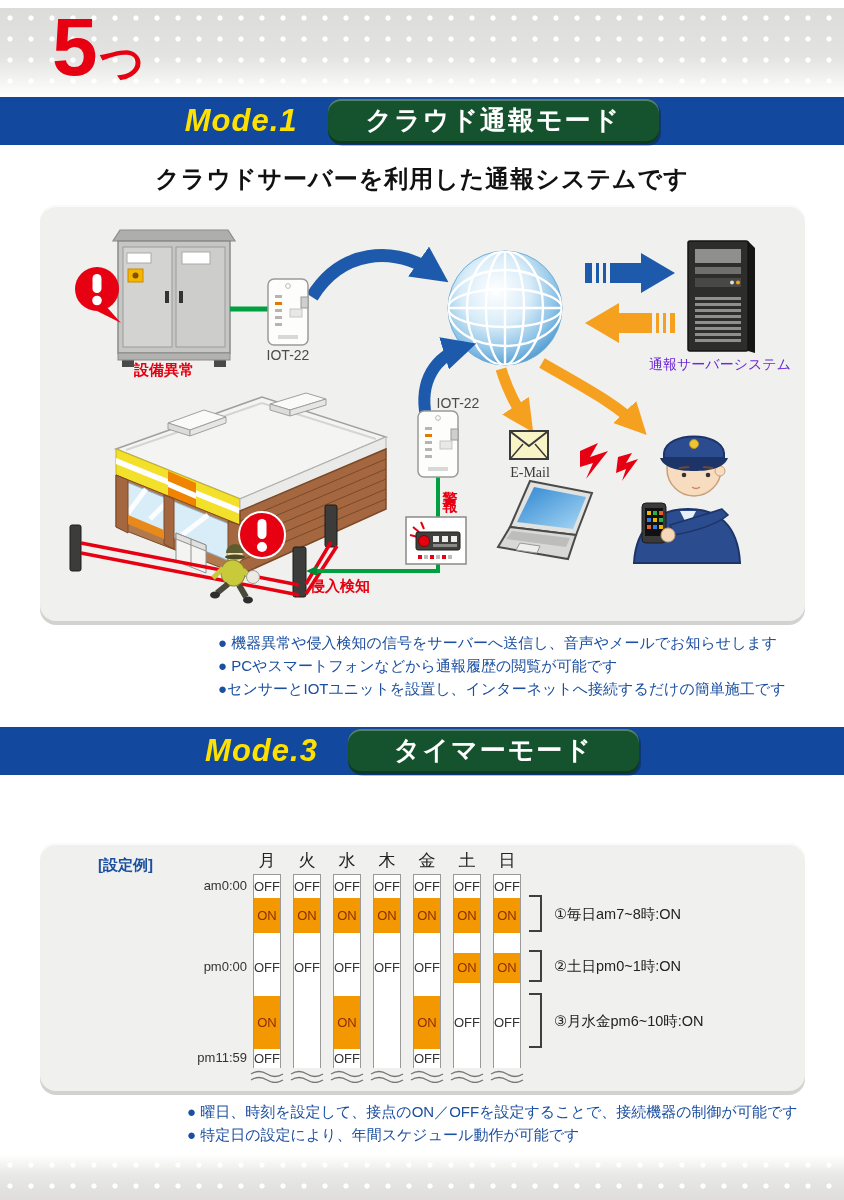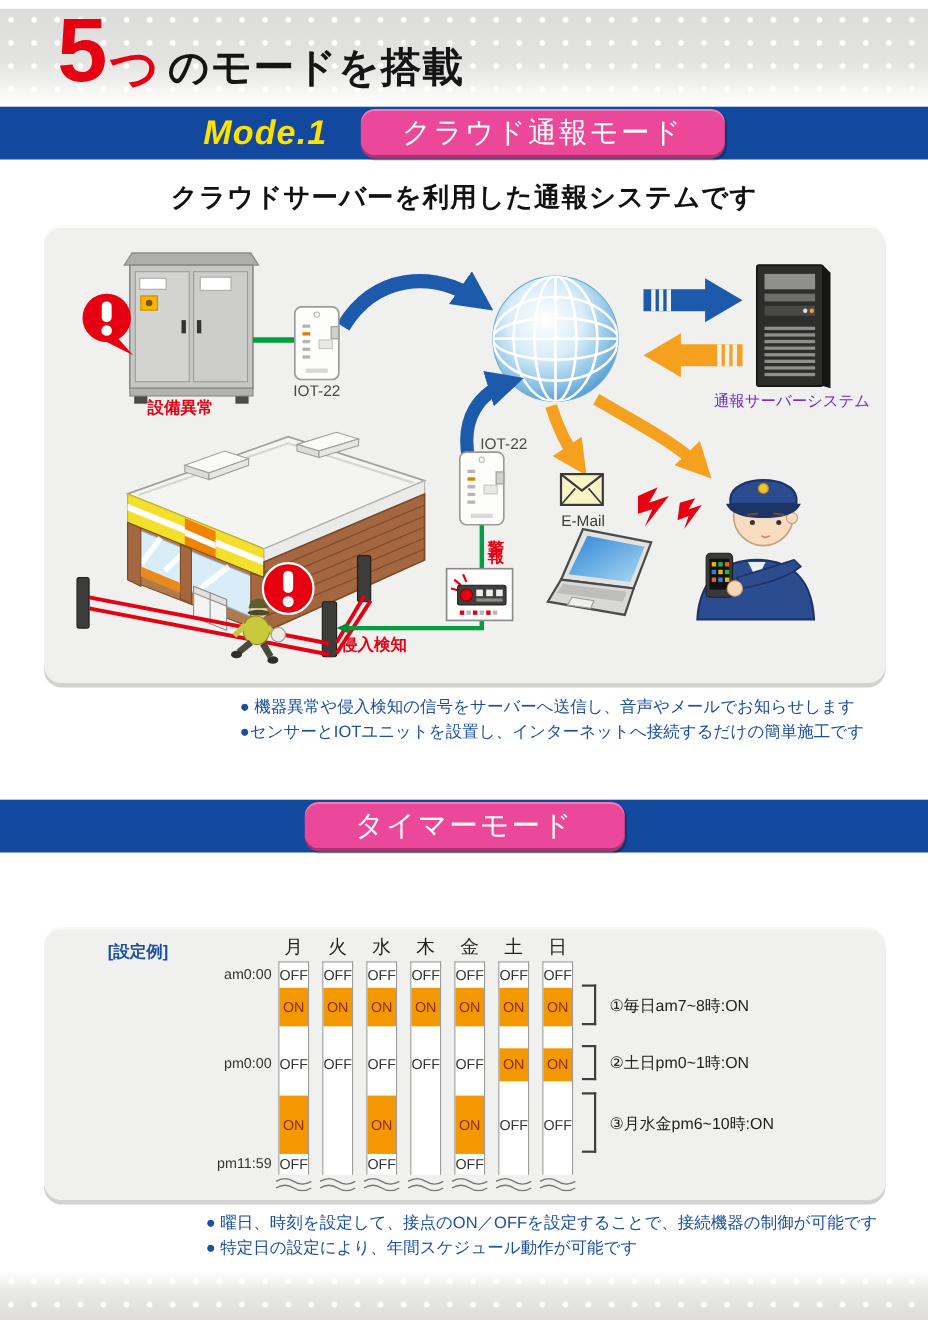--- a/index.html
+++ b/index.html
@@ -20,41 +20,41 @@
   .main-title{position:absolute;left:52px;top:14px;display:flex;align-items:flex-end;}
   .t-num{font-size:82px;font-weight:bold;color:#e60012;line-height:0.8;}
   .t-tsu{font-size:44px;font-weight:bold;color:#e60012;line-height:0.82;margin-left:2px;}
   .t-rest{font-size:37px;font-weight:bold;color:#151515;line-height:1.0;margin-left:8px;letter-spacing:1px;}
 
   
   .mode-banner{position:absolute;left:0;width:100%;height:48px;background:#12489e;
     display:flex;align-items:center;justify-content:center;gap:30px;}
   .banner1{top:97px;} .banner3{top:727px;}
   .mode-num{color:#ffe100;font-style:italic;font-weight:bold;font-size:31px;letter-spacing:1px;}
-  .mode-pill{min-width:215px;text-align:center;background:#ec4899;border-radius:13px;
-    padding:4px 38px 6px;color:#fff;font-weight:normal;font-size:26px;letter-spacing:2px;
+  .mode-pill{min-width:215px;text-align:center;background:#14532d;border-radius:13px;
+    padding:4px 38px 6px;color:#fff;font-weight:bold;font-size:26px;letter-spacing:2px;
     box-shadow:inset 0 2px 0 rgba(255,255,255,.28), inset 0 -3px 0 rgba(0,0,0,.28), 2px 2px 0 rgba(0,0,0,.25);}
 
   .section-subtitle{position:absolute;left:0;width:100%;text-align:center;
     font-size:24px;font-weight:bold;color:#111;letter-spacing:1px;}
   .sub1{top:163px;} .sub2{top:792px;}
 
   
   .panel{position:absolute;left:40px;width:765px;background:#f0f0ee;border-radius:16px;
     box-shadow:0 4px 0 #d2d2d0, inset 0 2px 0 #fafaf8;}
   .panel1{top:205px;height:416px;}
   .panel2{top:843px;height:248px;}
   .diag1{position:absolute;left:0;top:0;}
 
   
   .dlabel{position:absolute;font-size:14px;color:#4a4a48;white-space:nowrap;}
   .lbl-iot1{left:218px;top:142px;width:60px;text-align:center;}
   .lbl-iot2{left:388px;top:190px;width:60px;text-align:center;}
   .lbl-server{left:600px;top:151px;width:160px;text-align:center;color:#6d28d9;}
-  .lbl-email{left:455px;top:260px;width:70px;text-align:center;color:#3a3a3a;}
+  .lbl-email{left:455px;top:260px;width:70px;text-align:center;color:#3a3a3a;font-family:Liberation Serif, serif;}
   .lbl-equip{left:94px;top:156px;width:80px;text-align:left;color:#e60012;font-weight:bold;font-size:15px;}
   .lbl-intr{left:270px;top:372px;color:#e60012;font-weight:bold;font-size:15px;}
   .lbl-alarm{left:400px;top:274px;height:52px;color:#e60012;font-weight:bold;font-size:15px;
     writing-mode:vertical-rl;letter-spacing:7px;}
 
   
   .bullets{position:absolute;color:#1b4fa0;font-size:15px;line-height:23px;white-space:nowrap;}
   .bullets1{left:218px;top:631px;}
   .bullets2{left:187px;top:1100px;}
 
@@ -72,21 +72,20 @@
 </head>
 <body>
 
 <div class="page">
 
   <div class="dotband band-top"></div>
 
   <div class="main-title">
     <span class="t-num">5</span>
     <span class="t-tsu">つ</span>
-    <span class="t-rest">のモードを搭載</span>
   </div>
 
   <div class="mode-banner banner1">
     <span class="mode-num">Mode.1</span>
     <span class="mode-pill">クラウド通報モード</span>
   </div>
 
   <div class="section-subtitle sub1">クラウドサーバーを利用した通報システムです</div>
 
   <div class="panel panel1">
@@ -348,24 +347,26 @@
     <div class="dlabel lbl-iot1">IOT-22</div>
     <div class="dlabel lbl-iot2">IOT-22</div>
     <div class="dlabel lbl-server">通報サーバーシステム</div>
     <div class="dlabel lbl-email">E-Mail</div>
     <div class="dlabel lbl-alarm">警報</div>
     <div class="dlabel lbl-intr">侵入検知</div>
   </div>
 
   <div class="bullets bullets1">
     <div>● 機器異常や侵入検知の信号をサーバーへ送信し、音声やメールでお知らせします</div>
+    <div>● PCやスマートフォンなどから通報履歴の閲覧が可能です</div>
     <div>●センサーとIOTユニットを設置し、インターネットへ接続するだけの簡単施工です</div>
   </div>
 
   <div class="mode-banner banner3">
+    <span class="mode-num">Mode.3</span>
     <span class="mode-pill">タイマーモード</span>
   </div>
 
 
   <div class="panel panel2">
     <div class="config-label">[設定例]</div>
   <div class="day-label" style="left: 205px; top: 6px; width: 44px;">月</div>
       <div class="strip" style="left: 213px; top: 31px; width: 28px; height: 194px;">
         <div class="cell-text" style="top: 0px; height: 23px; line-height: 23px; color: rgb(51, 51, 51);">OFF</div>
         <div class="cell-on" style="top: 23px; height: 35px; background: rgb(243, 152, 0);"></div>

